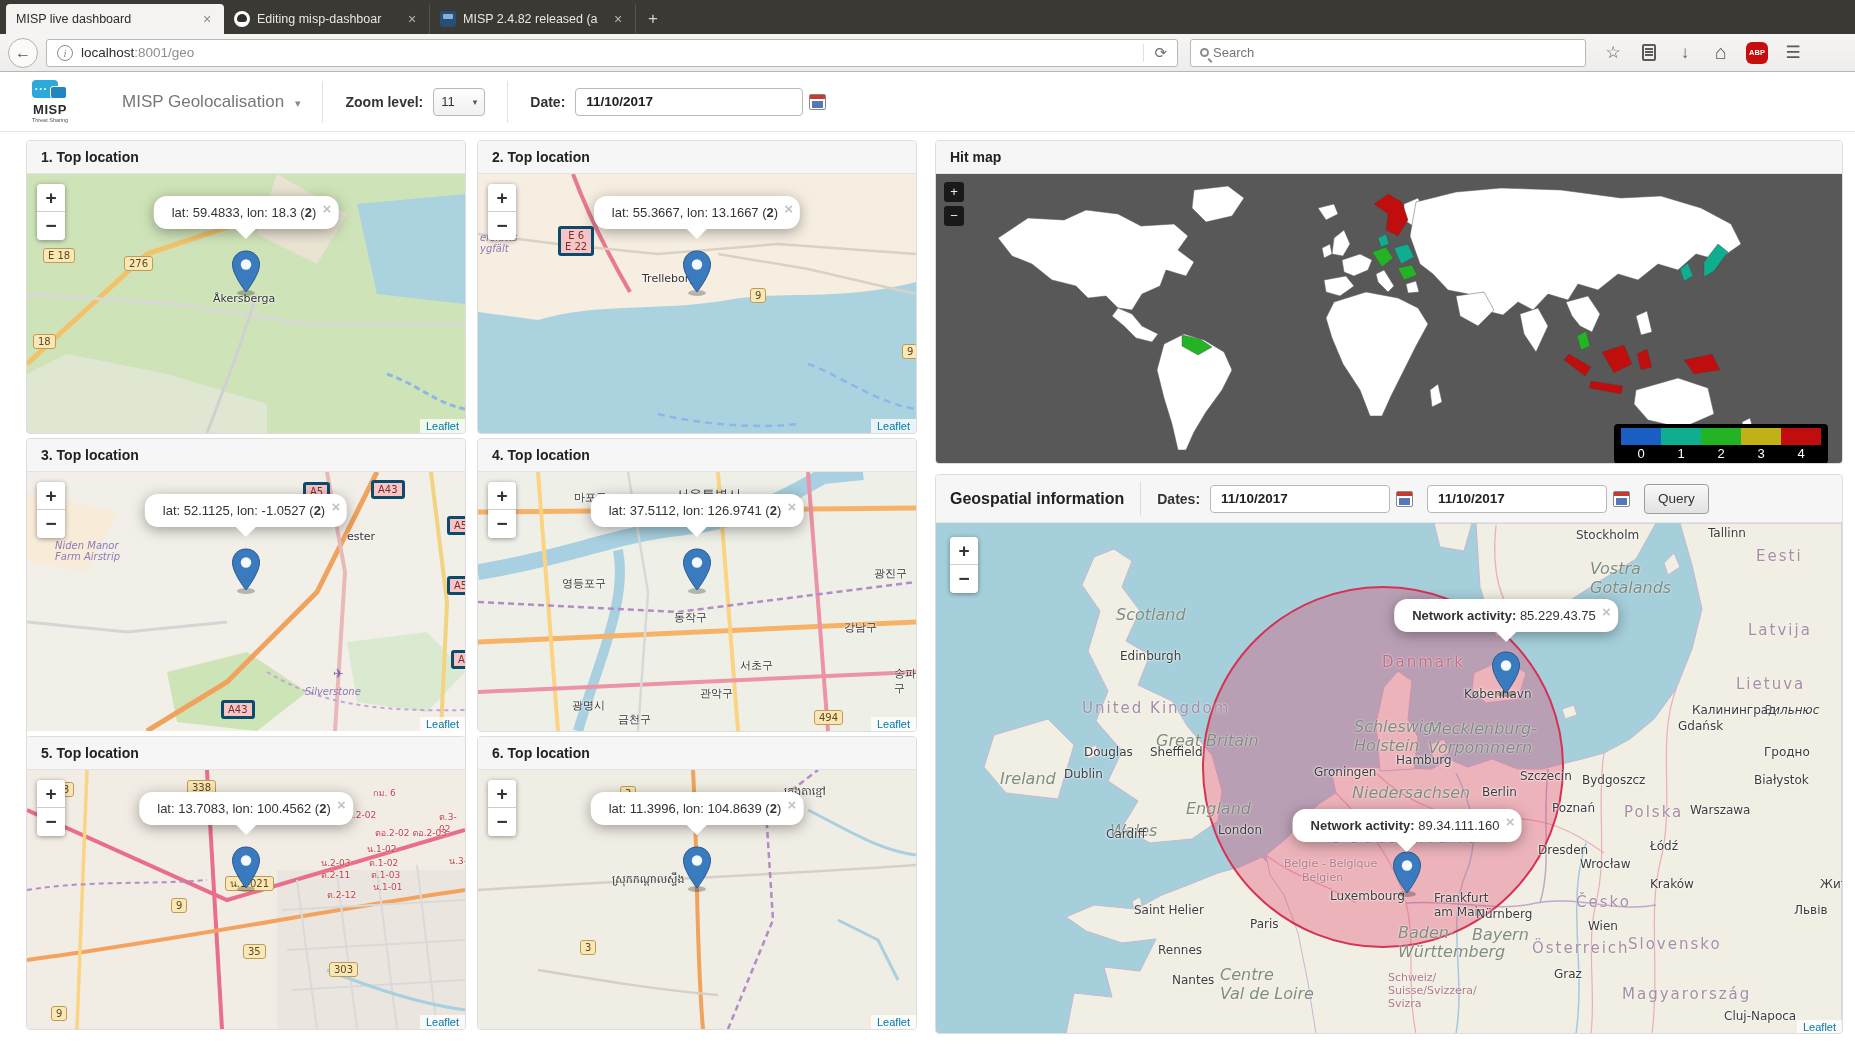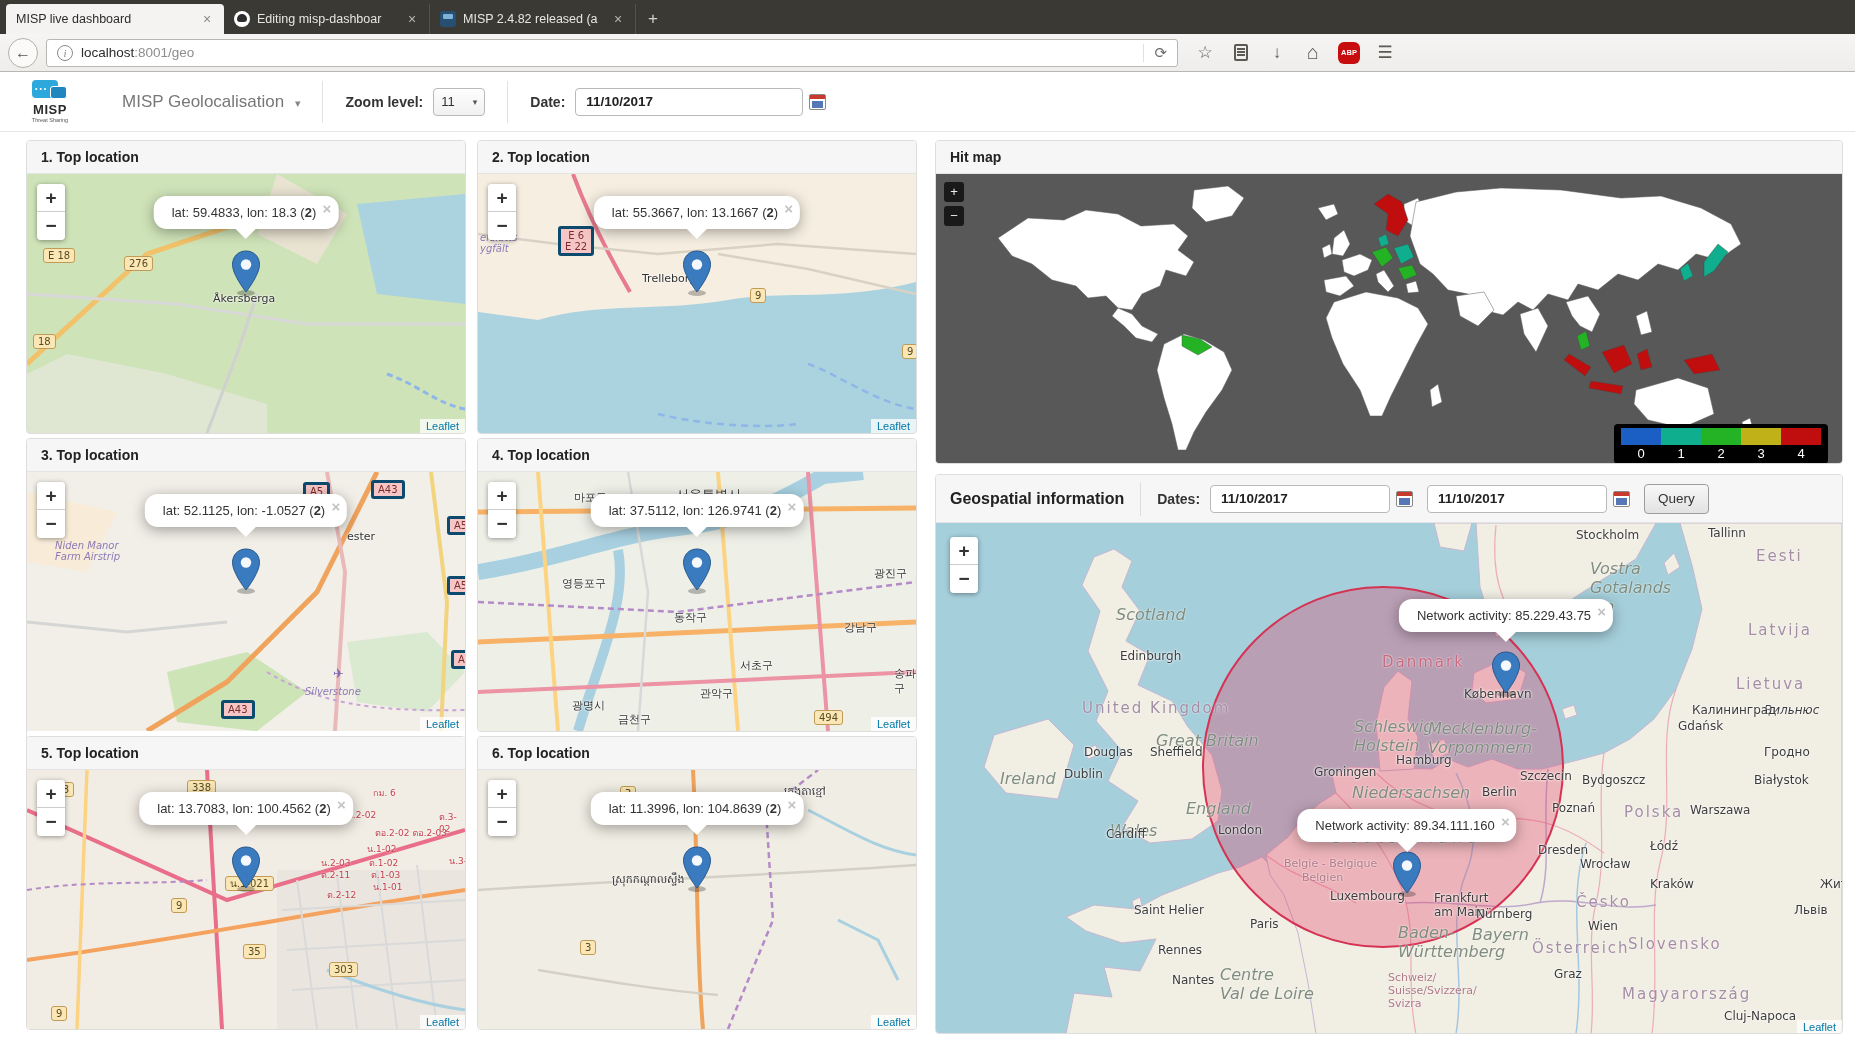--- a/index.html
+++ b/index.html
@@ -136,21 +136,21 @@
 
   
   #geo-h { height:48px; background:#f6f6f6; border-bottom:1px solid #e3e3e3; display:flex;
     align-items:center; padding:0 14px; }
   #geo-title { font-size:16px; font-weight:bold; color:#222; }
   #geo-h .vsep2 { width:1px; height:34px; background:#ddd; margin:0 16px; }
   .geo-date { width:180px; }
   #query-btn { margin-left:14px; height:30px; padding:0 13px; font-size:13.5px; color:#333;
     background:linear-gradient(#f8f8f8,#e2e2e2); border:1px solid #9d9d9d; border-radius:4px; }
 
-  .netpopup b { font-weight:normal; }
+  .netpopup b { font-weight:bold; }
 </style>
 </head>
 <body>
 
 <div id="tabbar">
   <div class="tab active">
     <span class="title">MISP live dashboard</span>
     <span class="close">×</span>
   </div>
   <div class="tab dark">
@@ -166,20 +166,24 @@
   <div id="newtab">+</div>
 </div>
 
 <div id="toolbar">
   <div id="back-btn">←</div>
   <div id="urlbar">
     <span id="info-icon">i</span>
     <span id="url-domain">localhost</span>
       <span id="url-rest">:8001/geo</span>
     <span id="reload-icon">⟳</span>
+  </div>
+  <div id="searchbox">
+    <span id="search-icon"></span>
+    <input placeholder="Search" style="">
   </div>
   <div class="tb-icons">
     <div class="tb-icon">☆</div>
     <div class="tb-icon">
         <span class="clipboard"></span>
       </div>
     <div class="tb-icon" style="font-weight:bold;">↓</div>
     <div class="tb-icon" style="font-size:20px;">⌂</div>
     <div class="tb-icon">
         <span id="abp-icon">ABP</span>

